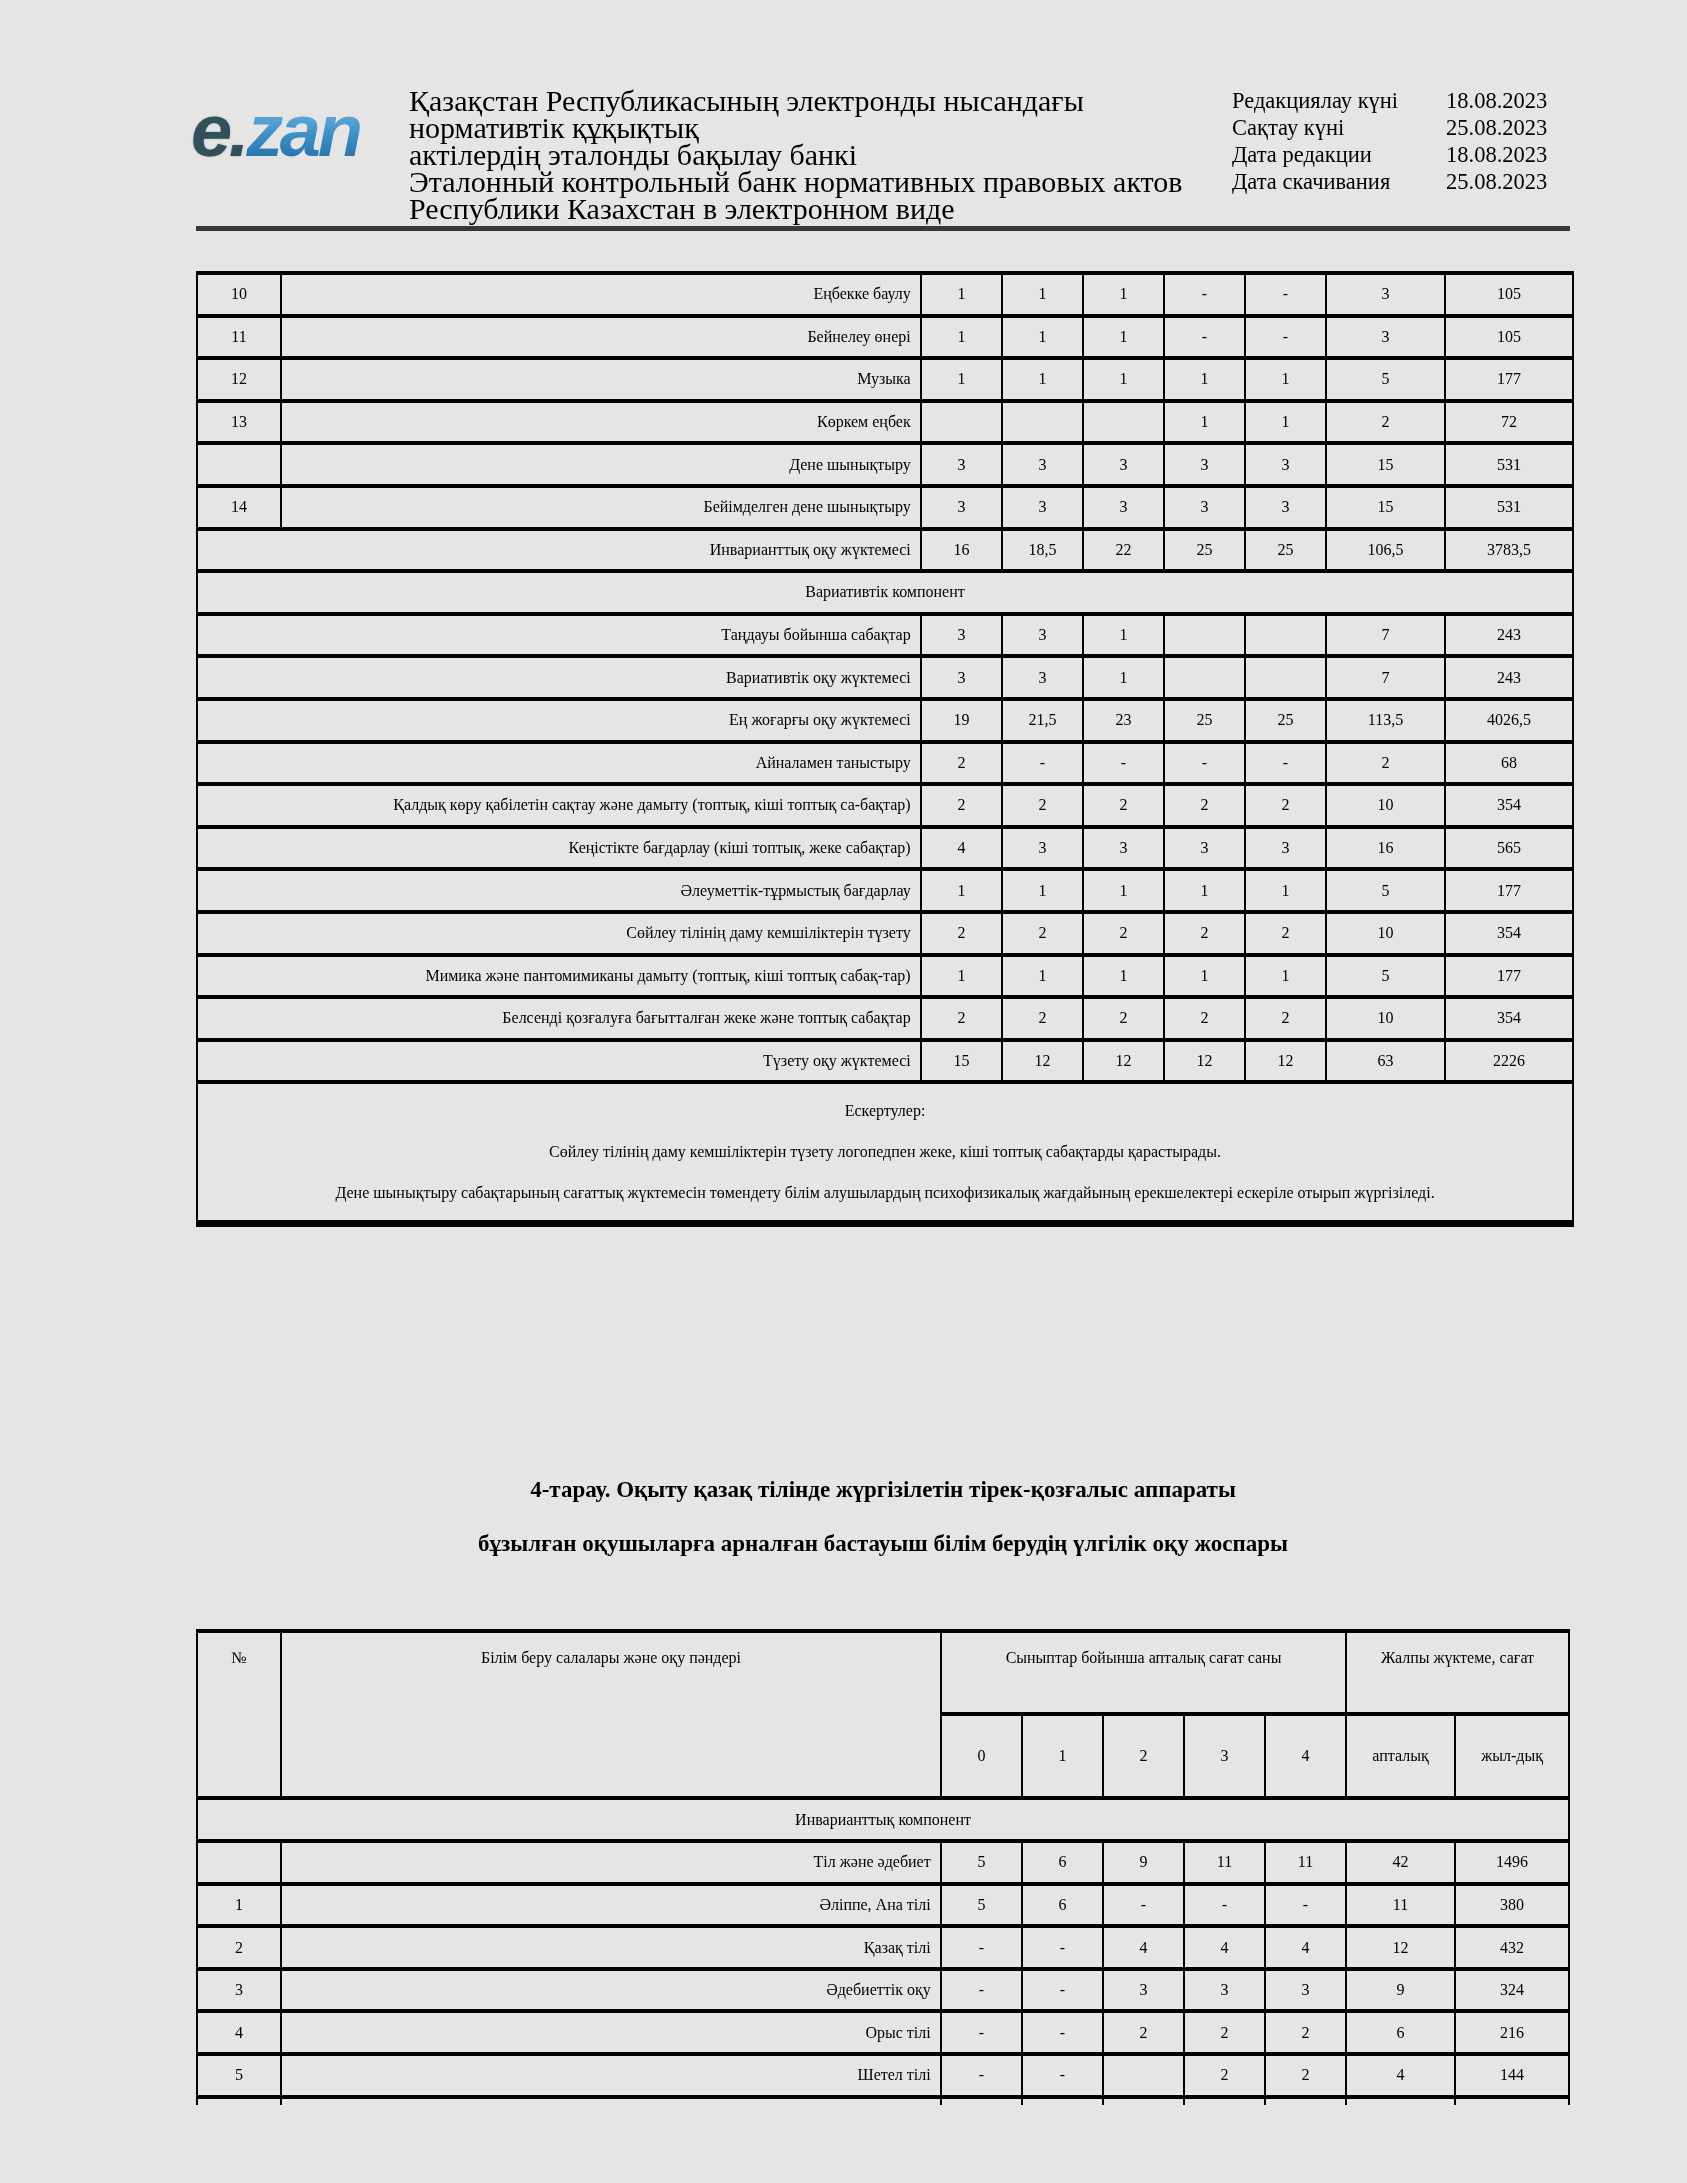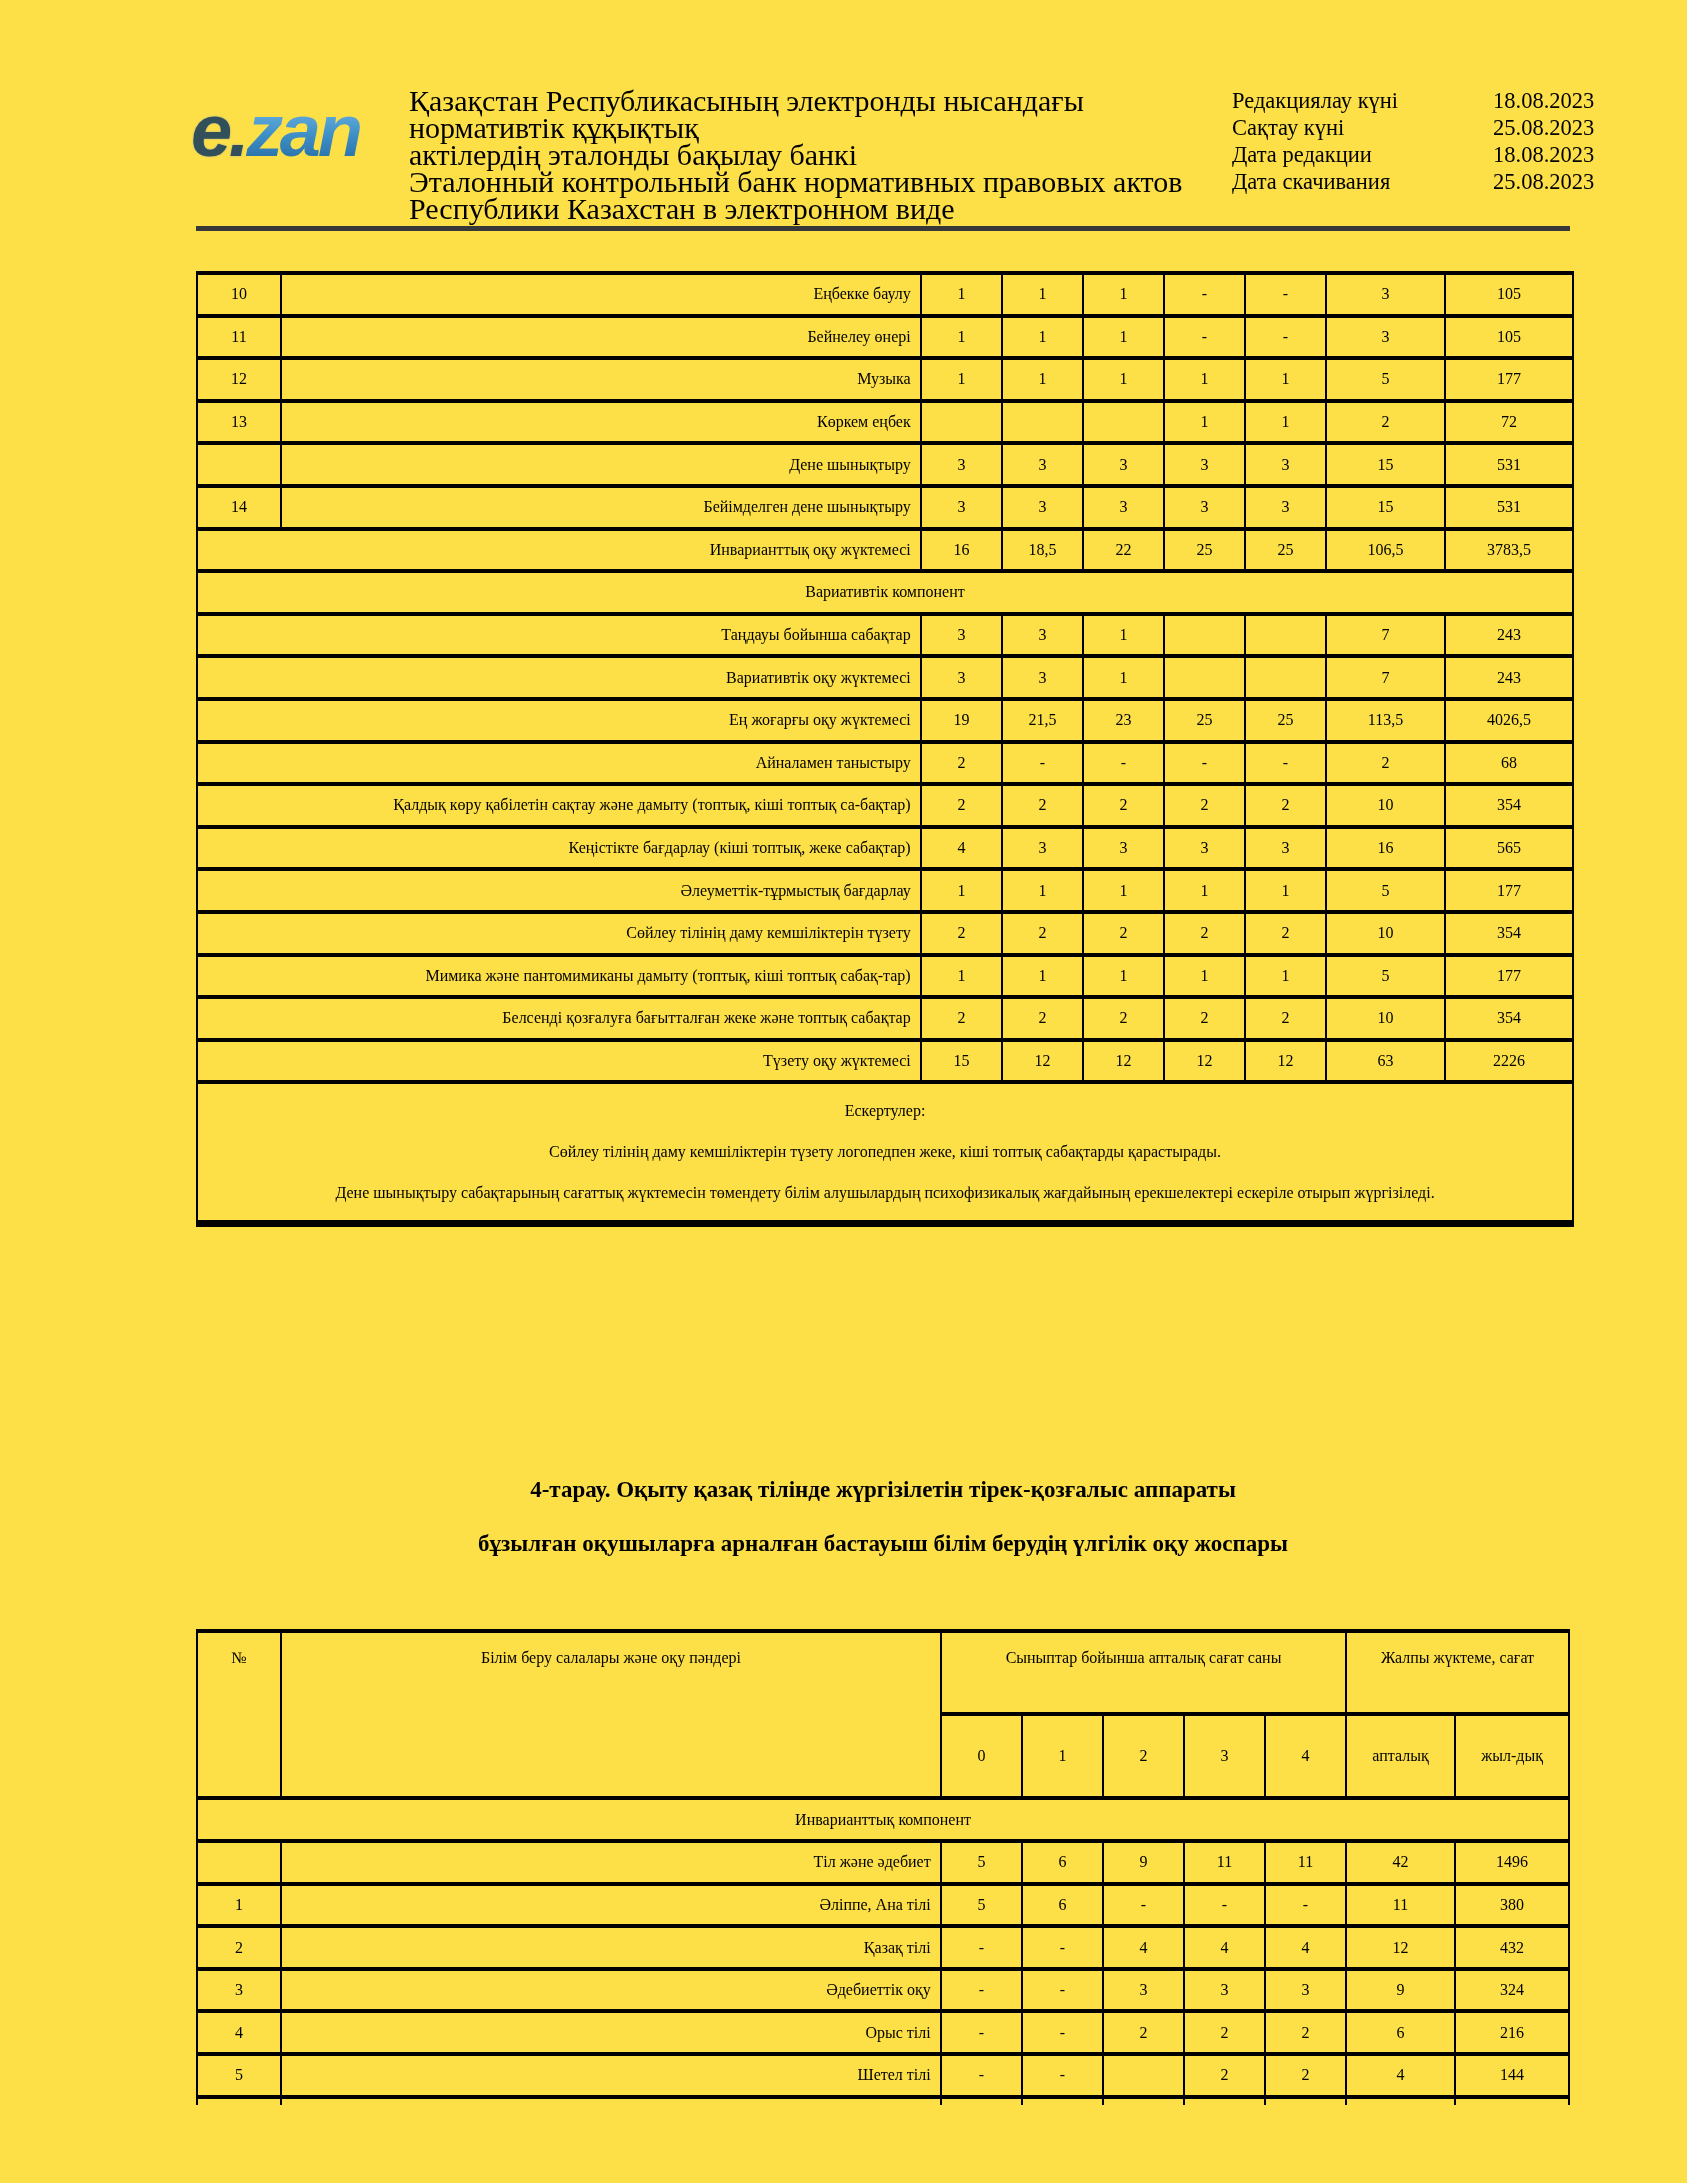--- a/index.html
+++ b/index.html
@@ -1,17 +1,17 @@
 <!DOCTYPE html>
 <html style="font-size:10.6px"><head>
 <meta charset="utf-8">
 <style>
   html,body { margin:0; padding:0; background:#888; }
   .page {
-    position:relative; width:1687px; height:2183px; background:#fde047;
+    position:relative; width:1687px; height:2183px; background:#e5e5e5;
     font-family:"Liberation Serif", serif; color:#000; overflow:hidden;
   }
   
   .logo {
     position:absolute; left:191px; top:94px;
     font-family:"Liberation Sans", sans-serif; font-weight:bold; font-style:italic;
     font-size:74px; line-height:1; letter-spacing:-3.3px; white-space:nowrap;
   }
   .logo-e { color:#31505a; text-shadow:0 0 2px #9aa4a8; }
   .logo-zan {
@@ -20,21 +20,21 @@
     text-shadow:none;
   }
   .bank-block {
     position:absolute; left:409px; top:87px; width:794px;
     font-size:30px; line-height:27px;
   }
   .dates-block {
     position:absolute; left:1232px; top:87px; width:370px;
     font-size:22.5px; line-height:27px;
   }
-  .date-row { display:flex;gap:47px; }
+  .date-row { display:flex; }
   .date-label { width:214px; }
   .header-rule {
     position:absolute; left:196px; top:226px; width:1374px; height:5.3px;
     background:#383838;
   }
   
   .t1-wrap { position:absolute; left:196px; top:271px; width:1374px; }
   .t2-clip { position:absolute; left:196px; top:1629px; width:1374px; height:476px; overflow:hidden; }
   table.doc-table {
     border-collapse:collapse; width:100%; table-layout:fixed;

